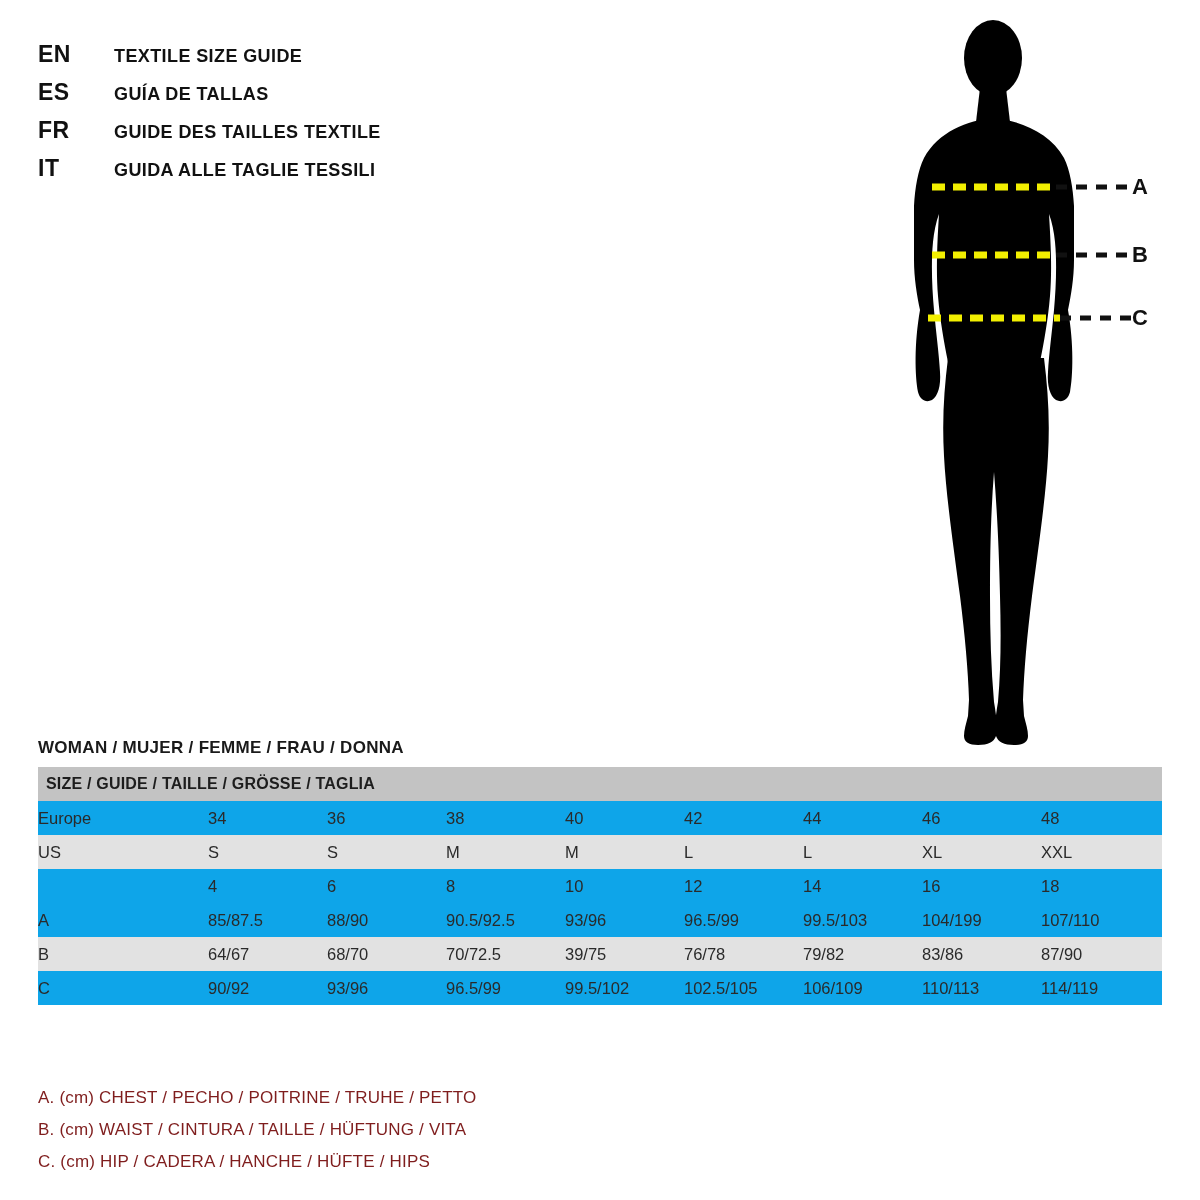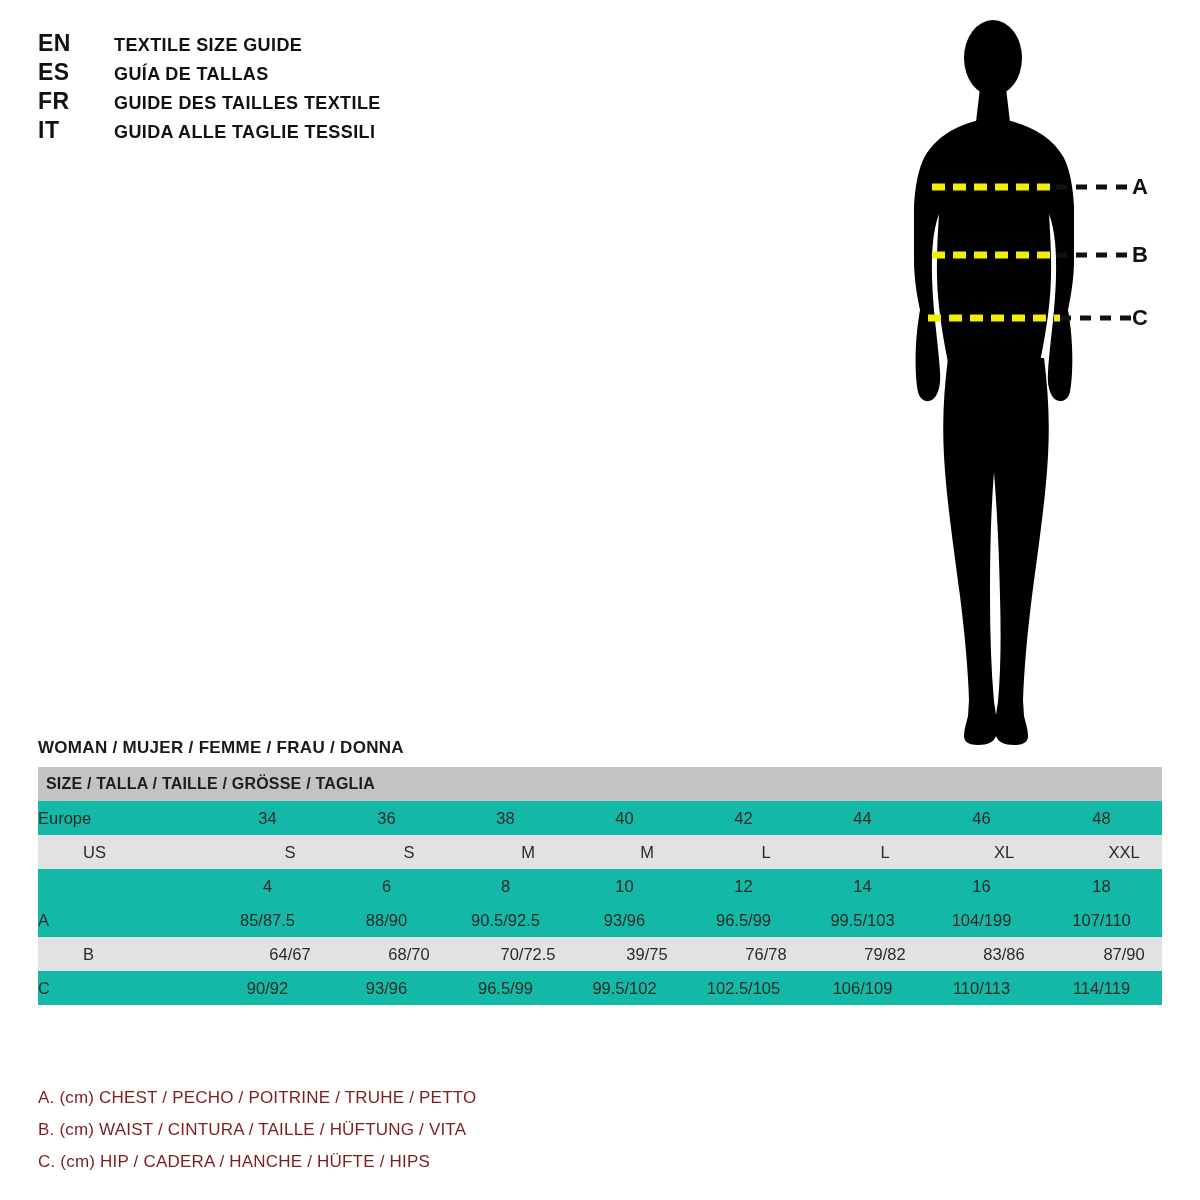--- a/index.html
+++ b/index.html
@@ -20,20 +20,21 @@
   #title-block {
     position: absolute;
     left: 38px;
     top: 30px;
     width: 520px;
   }
   .title-row {
     display: flex;
     align-items: baseline;
     margin-bottom: 2px;
+    margin-top: 11px;
   }
   .title-lang {
     width: 76px;
     flex: 0 0 76px;
     font-size: 23px;
     font-weight: bold;
     letter-spacing: 0.5px;
     color: #111;
   }
   .title-text {
@@ -88,30 +89,30 @@
     height: 22px;
   }
   tr.header-row td {
     background: #c3c3c3;
     font-weight: bold;
     color: #1d1d1d;
     font-size: 16px;
     padding-left: 8px;
     letter-spacing: 0.2px;
   }
-  tr.band-light td { background: #14b8a6; }
-  tr.band-dark td  { background: #e2e2e2; padding-left: 45px; }
+  tr.band-light td { background: #0ea5e9; }
+  tr.band-dark td  { background: #e2e2e2; }
 
   td.label-cell {
     padding-left: 8px;
     text-align: left;
     width: 170px;
   }
   td.val-cell {
-    text-align: center;
+    text-align: left;
   }
 
   
   #legend {
     position: absolute;
     left: 38px;
     top: 1088px;
     width: 900px;
   }
   .legend-line {
@@ -223,21 +224,21 @@
         <col style="width:119px">
         <col style="width:119px">
         <col style="width:119px">
       <col style="width:119px">
         <col style="width:119px">
         <col style="width:119px">
         <col style="width:121px">
     </colgroup>
     <tbody>
       <tr class="header-row">
-        <td colspan="9">SIZE / TALLA / TAILLE / GRÖSSE / TAGLIA</td>
+        <td colspan="9">SIZE / GUIDE / TAILLE / GRÖSSE / TAGLIA</td>
       </tr>
 
       <tr class="band-light">
         <td class="label-cell">Europe</td>
         <td class="val-cell">34</td>
         <td class="val-cell">36</td>
         <td class="val-cell">38</td>
         <td class="val-cell">40</td>
         <td class="val-cell">42</td>
         <td class="val-cell">44</td>

